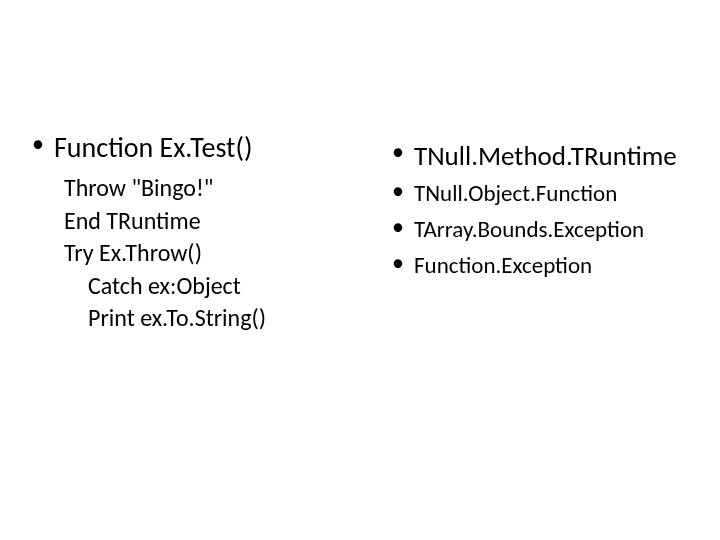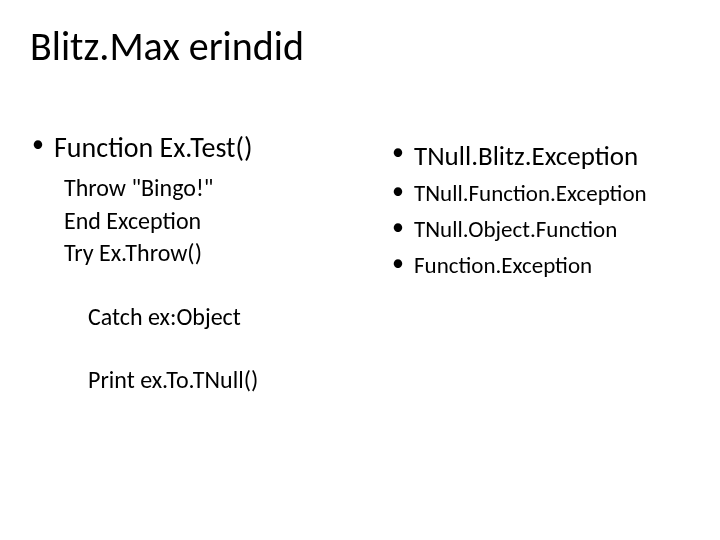--- a/index.html
+++ b/index.html
@@ -68,63 +68,62 @@
   }
   .sub {
     margin-top: 6px;
     padding-left: 10px;
     font-size: 24px;
     line-height: 1.35;
   }
   .sub .line {
     white-space: nowrap;
   }
-  .sub .indent1 { padding-left: 24px; margin-top: 31px; }
+  .sub .indent1 { padding-left: 24px; }
   .col-right ul.top > li.lvl1 {
     font-size: 27px;
   }
   .col-right ul.top > li.small {
     font-size: 23px;
     line-height: 1.4;
   }
 </style>
 </head>
 <body>
 
 <div class="slide">
 
-  <div class="title">Blitz.Max erindid</div>
 
   <div class="body">
 
     <div class="col col-left">
       <ul class="top">
         <li class="lvl1">
           <span>Function Ex.Test()</span>
           <div class="sub">
             <div class="line">Throw "Bingo!"</div>
-            <div class="line">End Exception</div>
+            <div class="line">End TRuntime</div>
             <div class="line">Try Ex.Throw()</div>
             <div class="line indent1">Catch ex:Object</div>
-            <div class="line indent1">Print ex.To.TNull()</div>
+            <div class="line indent1">Print ex.To.String()</div>
           </div>
         </li>
       </ul>
     </div>
 
     <div class="col col-right">
       <ul class="top">
         <li class="lvl1">
-          <span>TNull.Blitz.Exception</span>
-        </li>
-        <li class="small">
-          <span>TNull.Function.Exception</span>
+          <span>TNull.Method.TRuntime</span>
         </li>
         <li class="small">
           <span>TNull.Object.Function</span>
+        </li>
+        <li class="small">
+          <span>TArray.Bounds.Exception</span>
         </li>
         <li class="small">
           <span>Function.Exception</span>
         </li>
       </ul>
     </div>
 
   </div>
 
 </div>

